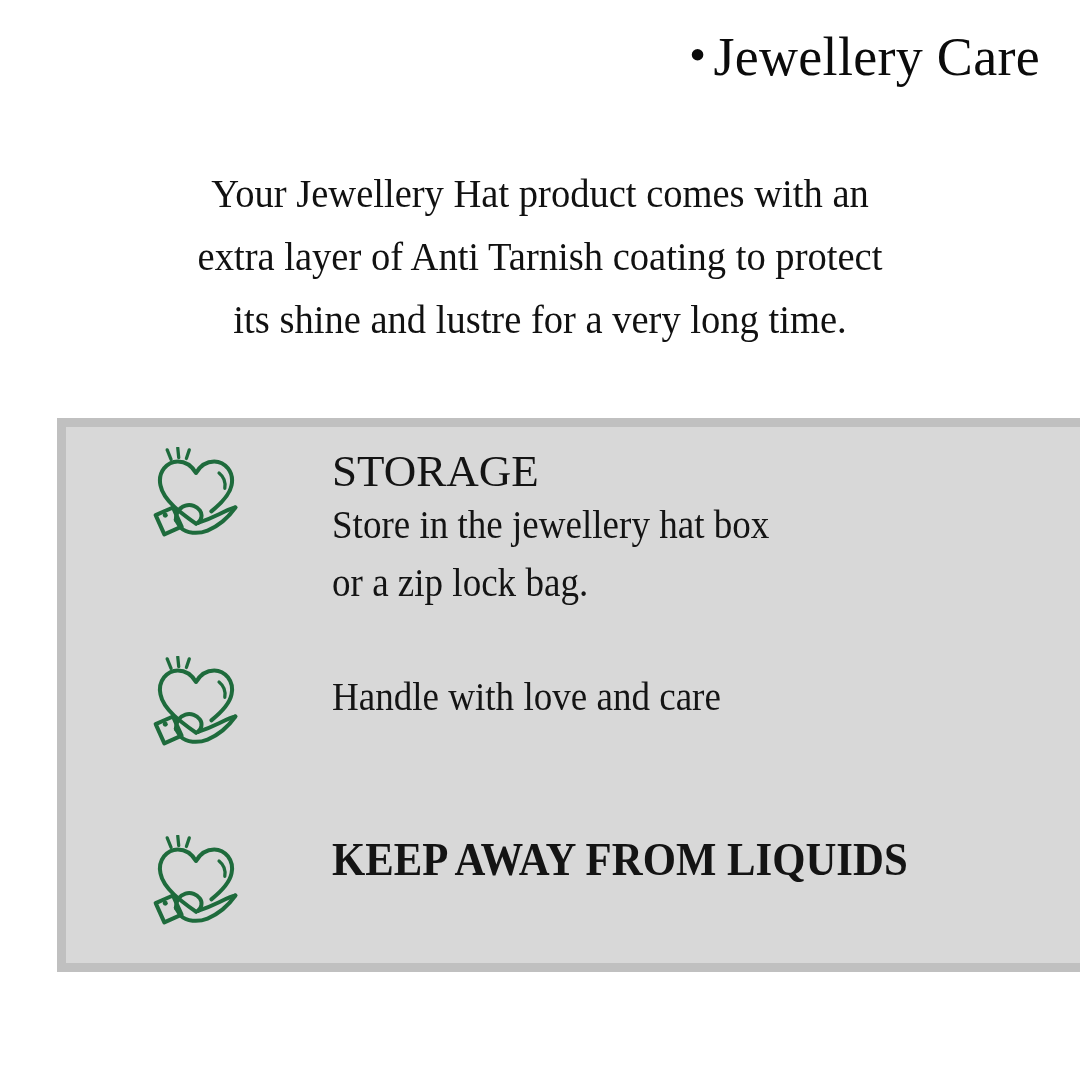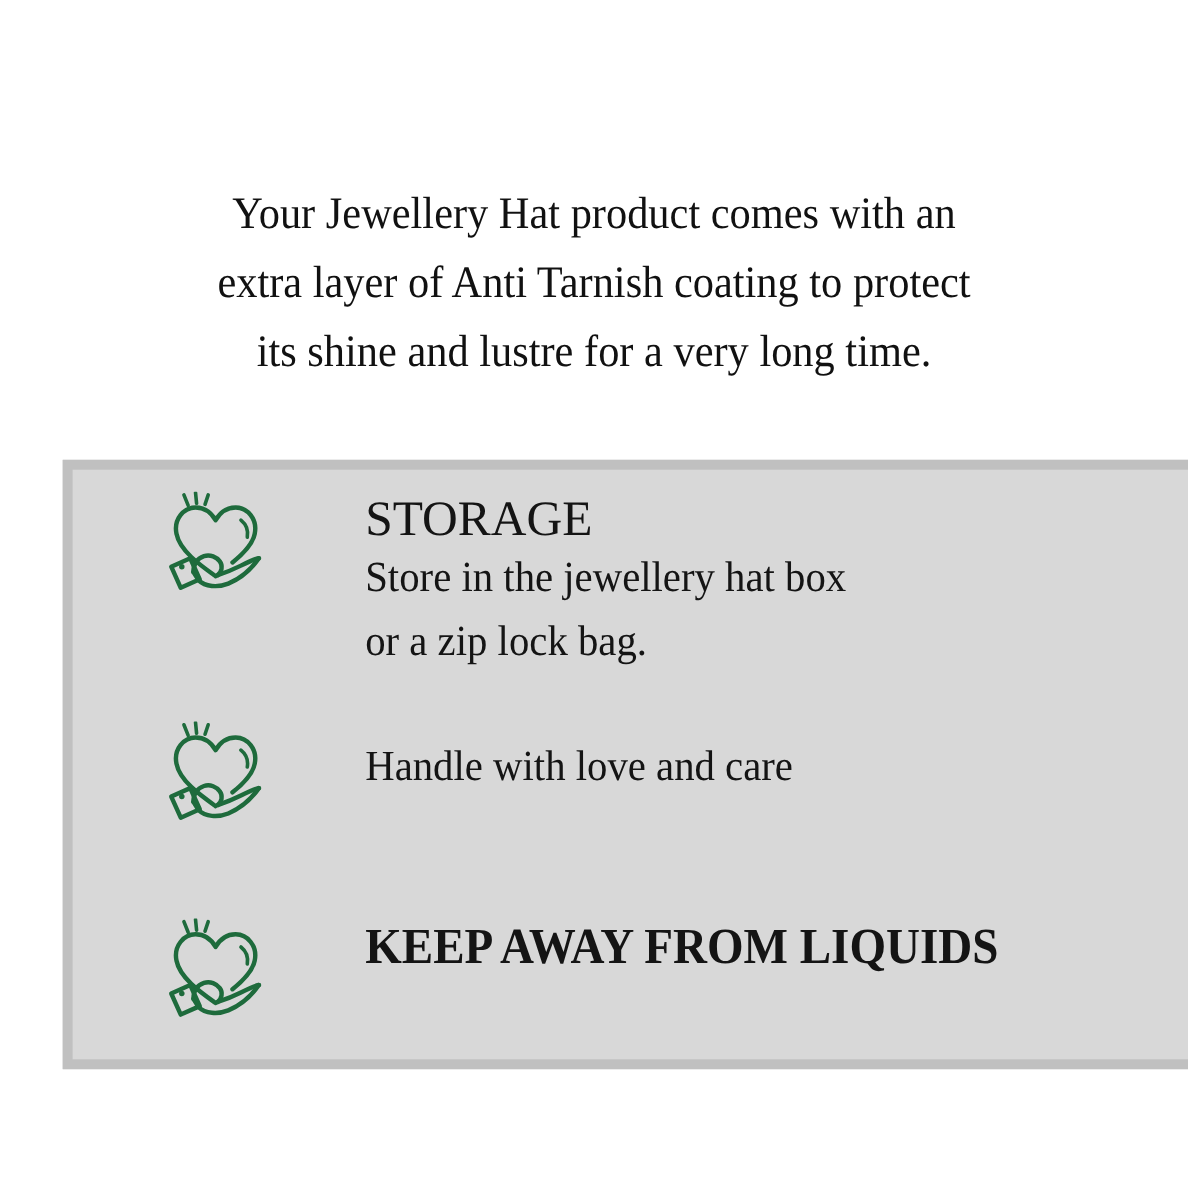--- a/index.html
+++ b/index.html
@@ -128,20 +128,24 @@
     transform-origin: 0 50%;
   }
   .care-body-line { display: block; white-space: nowrap; }
   .care-body.gap-top { margin-top: 12px; }
 </style>
 </head>
 <body>
 
 <div id="page">
 
+  <div class="title-row">
+    <span class="title-bullet">•</span>
+    <span class="title-text">Jewellery Care</span>
+  </div>
 
   <div class="intro">
     <span class="intro-line">Your Jewellery Hat product comes with an</span>
     <span class="intro-line">extra layer of Anti Tarnish coating to protect</span>
     <span class="intro-line">its shine and lustre for a very long time.</span>
   </div>
 
   <div class="panel">
     <div class="care-list">
 

